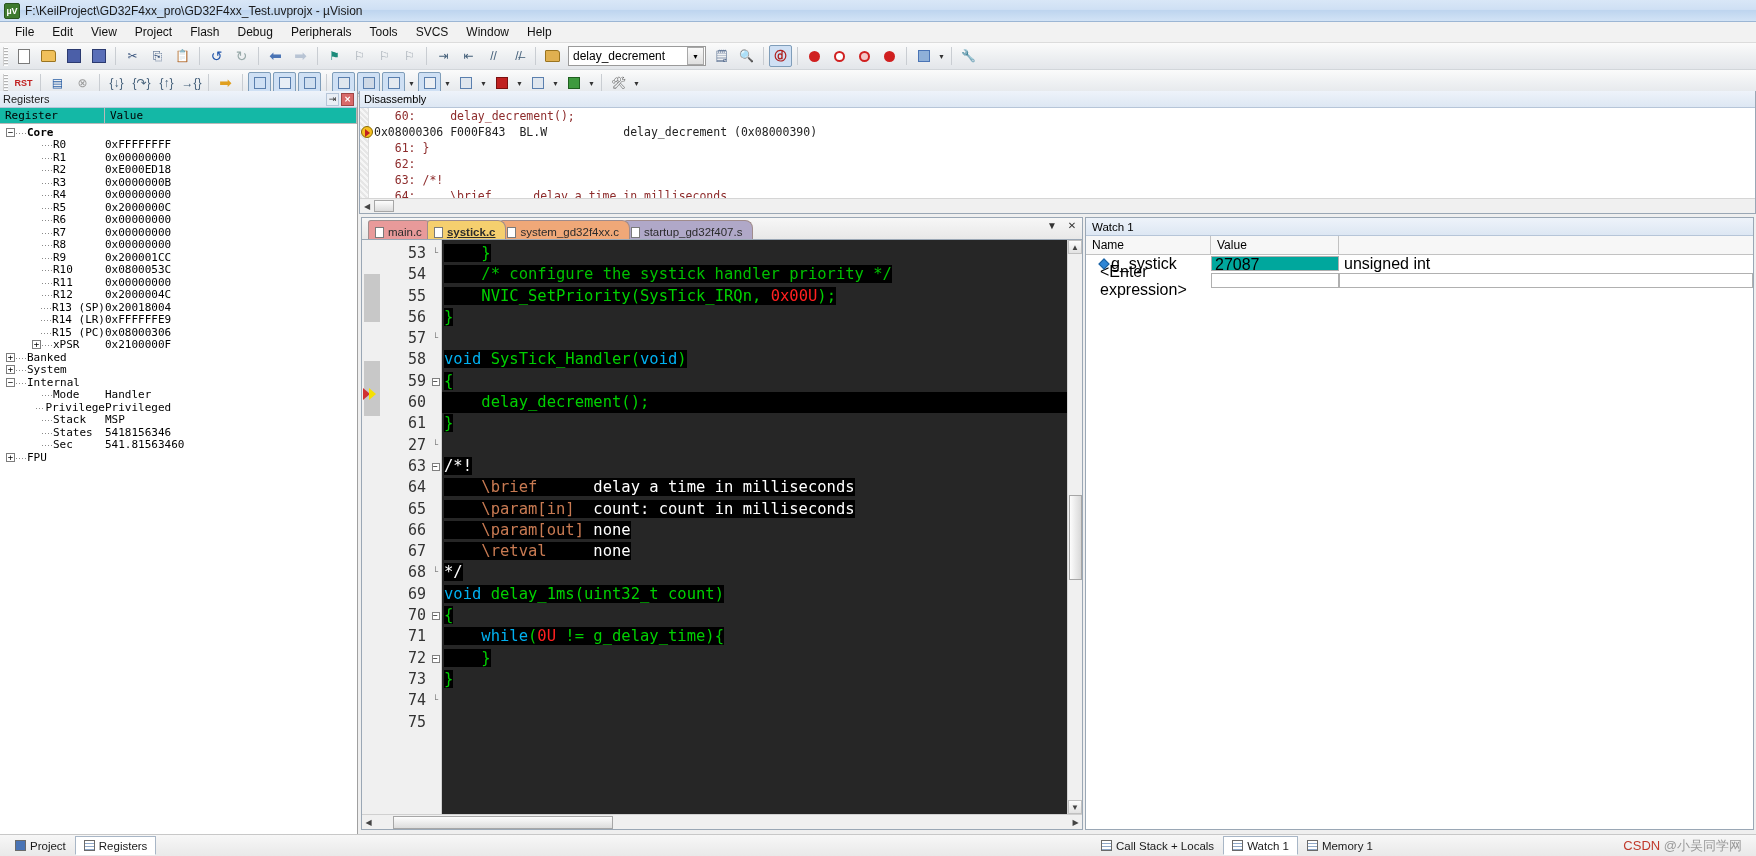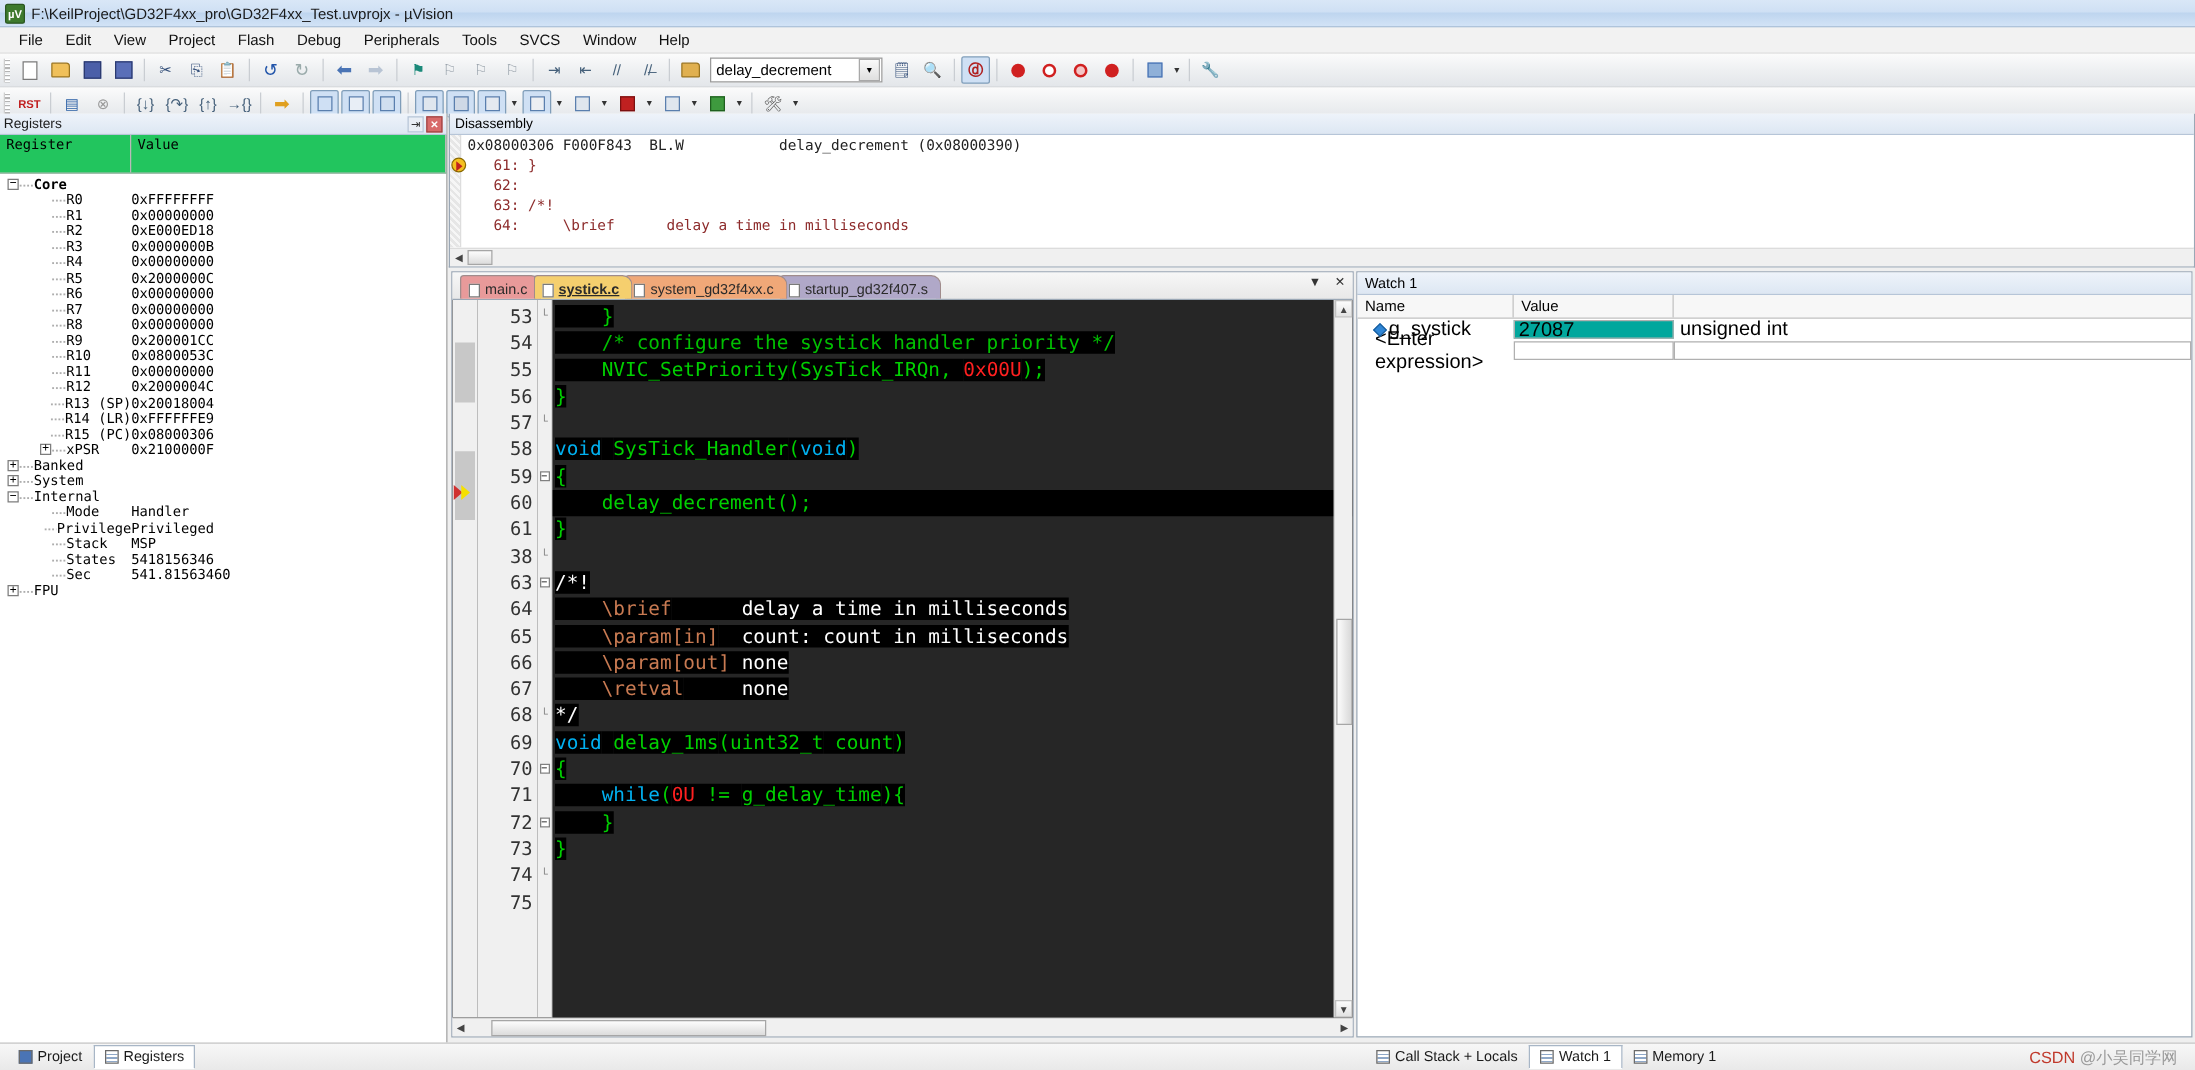--- a/index.html
+++ b/index.html
@@ -91,21 +91,21 @@
     display: flex; align-items: center; padding: 0 3px;
     font-size: 11px; color: #1c1c1c;
   }
   .pane-caption .cap-title { flex: 1; }
   .cap-btn { width: 13px; height: 13px; display:flex;align-items:center;justify-content:center;
              font-size: 9px; color:#333; margin-left:2px;}
   .cap-btn.pin { background:#e9eef5; border:1px solid #b6c5d8; }
   .cap-btn.close { background:#d86a6a; color:#fff; border:1px solid #a04545; font-weight:bold; font-size:8px;}
 
   .reg-head {
-    display: flex; height: 31px; background: #22c55e;
+    display: flex; height: 16px; background: #14b8a6;
     border-bottom: 1px solid #b9b9b9; font-size: 11px;
   }
   .reg-head div { border-right: 1px solid #b9b9b9; padding-left: 5px; line-height: 16px;
                   font-family:"DejaVu Sans Mono", monospace; font-size: 11px; color:#000; }
   .reg-head .c1 { width: 105px; }
   .reg-head .c2 { flex: 1; }
   .reg-body { flex: 1; overflow: hidden; padding-top: 2px; font-family:"DejaVu Sans Mono", monospace;
               font-size: 11px; color:#000; position: relative; }
   .reg-row { display: flex; height: 12.5px; align-items: center; white-space: nowrap; }
   .reg-name { width: 105px; display: flex; align-items: center; }
@@ -684,20 +684,21 @@
 
     <div class="region-right">
 
       <div class="disasm">
         <div class="disasm-cap">
           <span>Disassembly</span>
         </div>
         <div class="disasm-body">
           <div class="disasm-gutter"></div>
           <div id="disasm-lines" style="position:relative;">
+              <div class="dis-line">   60:     delay_decrement();</div>
               <div class="dis-line cur">0x08000306 F000F843  BL.W           delay_decrement (0x08000390)</div>
               <div class="pc-arrow" style="top: 18px;"></div>
               <div class="dis-line">   61: }</div>
               <div class="dis-line">   62:</div>
               <div class="dis-line">   63: /*!</div>
               <div class="dis-line">   64:     \brief      delay a time in milliseconds</div>
             </div>
         </div>
         <div class="dis-hscroll">
           <div class="arw">◀</div>
@@ -739,21 +740,21 @@
           <div class="ed-gutter" id="ed-gutter">
               <div>53</div>
               <div>54</div>
               <div>55</div>
               <div>56</div>
               <div>57</div>
               <div>58</div>
               <div>59</div>
               <div>60</div>
               <div>61</div>
-              <div>38</div>
+              <div>27</div>
               <div>63</div>
               <div>64</div>
               <div>65</div>
               <div>66</div>
               <div>67</div>
               <div>68</div>
               <div>69</div>
               <div>70</div>
               <div>71</div>
               <div>72</div>

